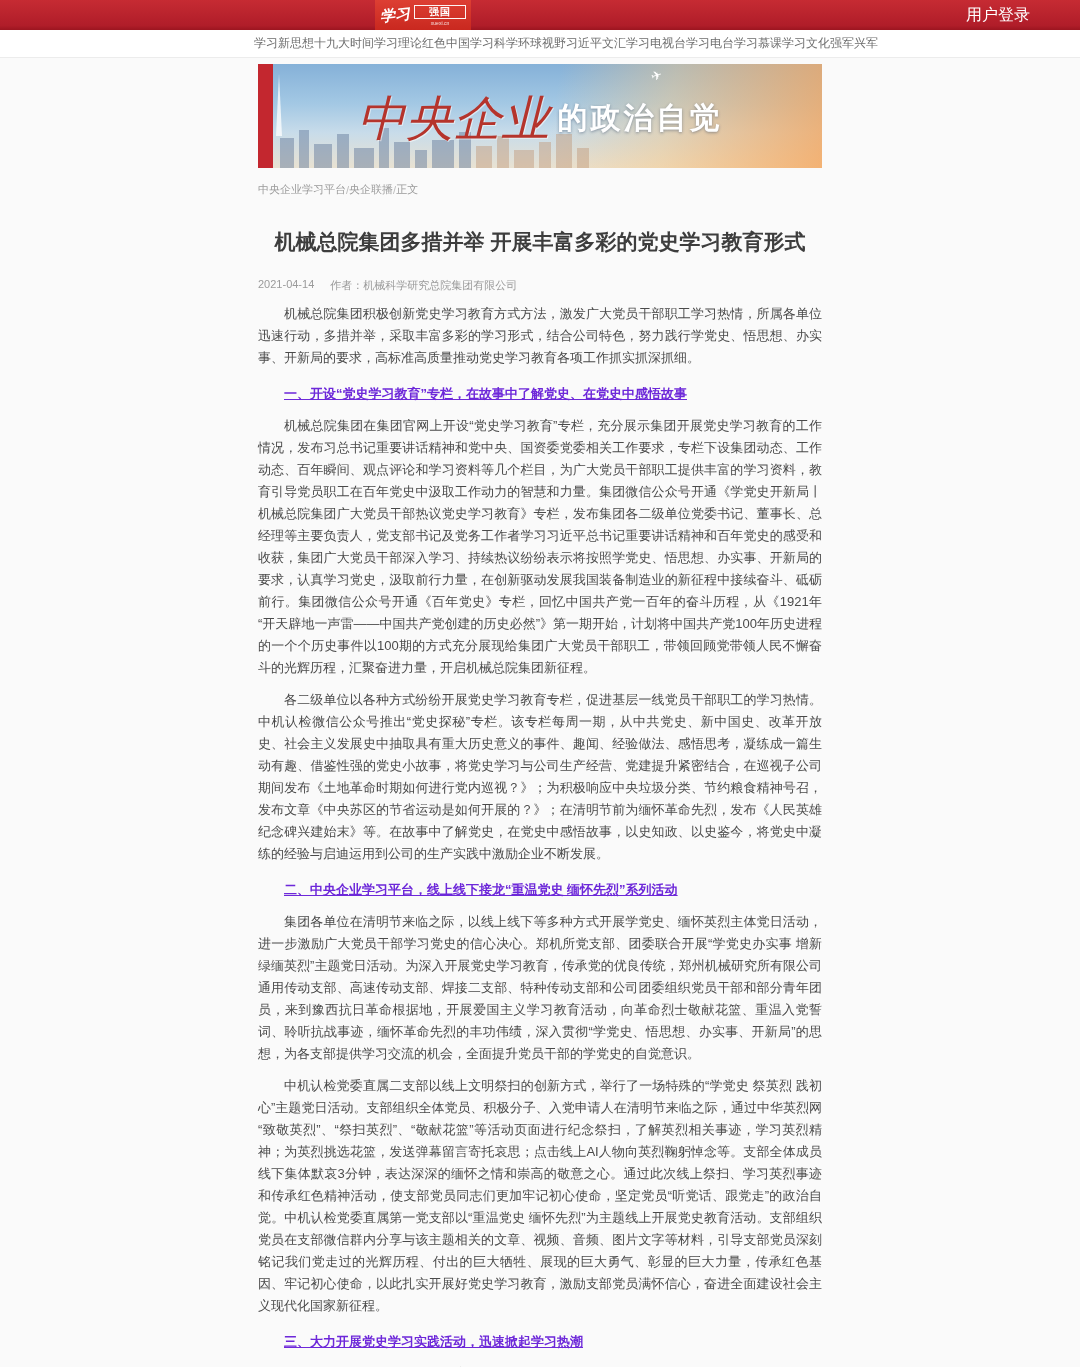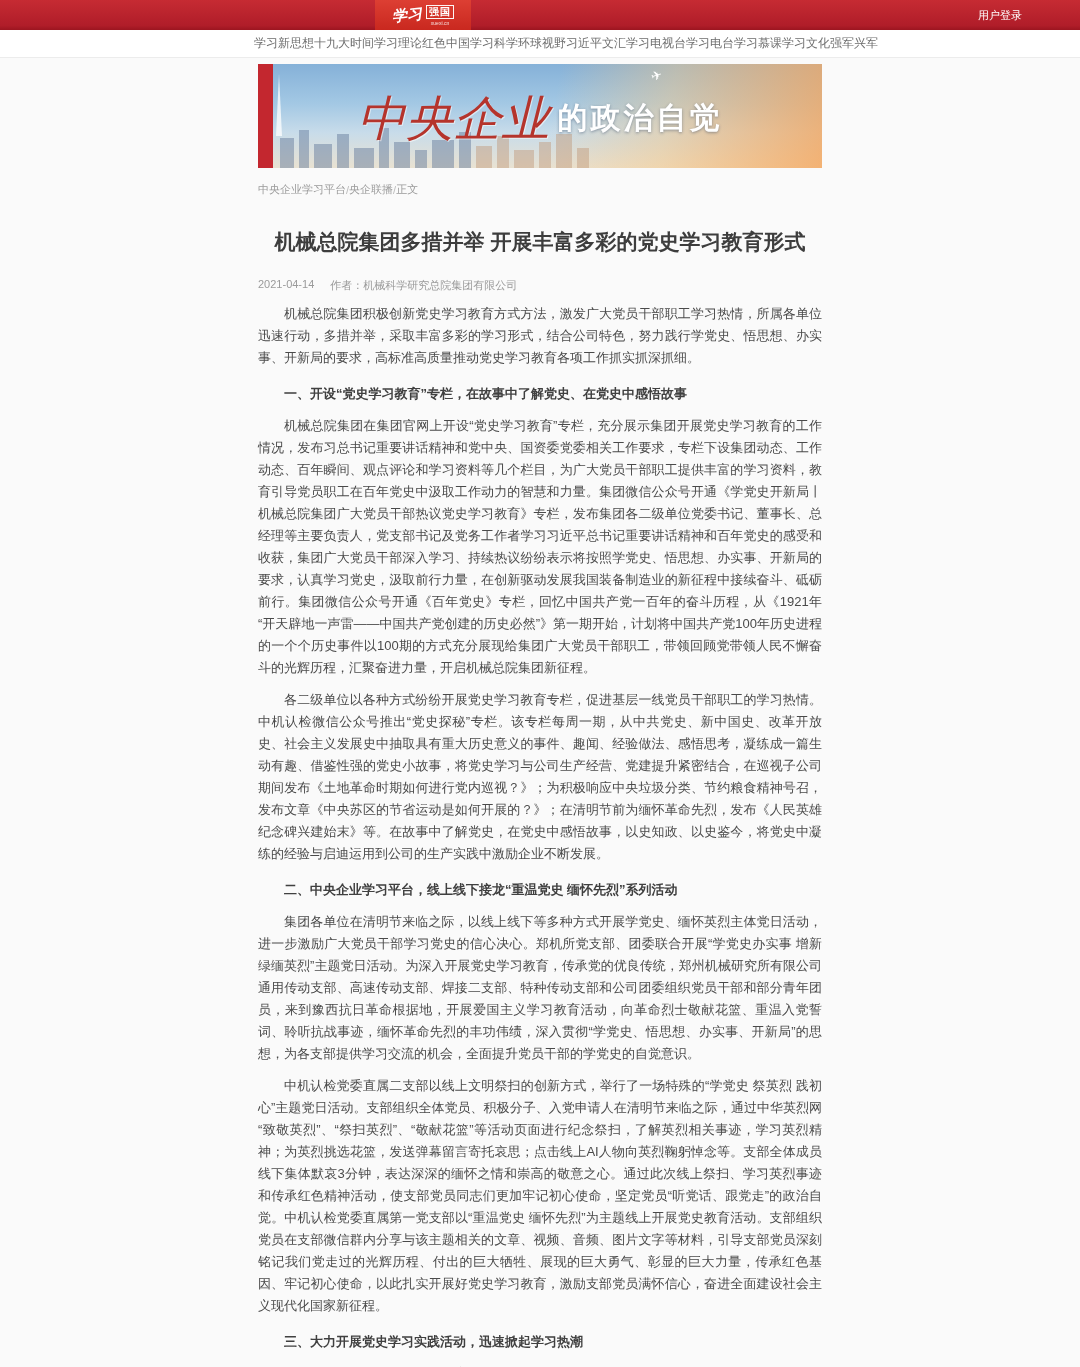--- a/index.html
+++ b/index.html
@@ -21,28 +21,28 @@
     display:flex; align-items:center; justify-content:center; gap:4px;
     cursor:pointer;
   }
   .logo-script {
     color:#fff; font-family:"DejaVu Serif",serif; font-style:italic;
     font-weight:bold; font-size:15px; transform:rotate(-6deg);
   }
   .logo-right { display:flex; flex-direction:column; align-items:center; }
   .logo-box {
     color:#fff; border:1px solid rgba(255,255,255,.95);
-    font-size:10px; font-weight:bold; padding:0 2px; line-height:12px;
+    font-size:10px; font-weight:bold; padding:0 14px; line-height:12px;
     letter-spacing:1px;
   }
   .logo-sub { color:rgba(255,255,255,.85); font-size:5px; line-height:6px; margin-top:1px; }
   .login {
-    position:absolute; right:58px; top:0; height:30px;
+    position:absolute; right:50px; top:0; height:30px;
     display:flex; align-items:center;
-    color:#fff; font-size:11px; cursor:pointer;
+    color:#fff; font-size:16px; cursor:pointer;
   }
   
   .navbar { background:#fff; border-bottom:1px solid #ececec; }
   .nav-inner {
     width:572px; margin:0 auto; height:27px;
     display:flex; align-items:center; justify-content:space-between;
   }
   .nav-item { font-size:12px; color:#6e6e6e; cursor:pointer; white-space:nowrap; }
   
   .banner {
@@ -88,22 +88,22 @@
     text-align:center; font-size:21px; font-weight:bold; color:#3d3d3d;
     line-height:1.4;
   }
   .meta { margin-top:22px; font-size:11px; color:#9a9a9a; display:flex; gap:16px; }
   .body-blocks { margin-top:6px; }
   .body-blocks p {
     font-size:13px; line-height:22px; color:#4a4a4a;
     text-align:justify; text-indent:2em; margin-top:10px;
   }
   .body-blocks h3 {
-    font-size:13px; line-height:22px; color:#404040; font-weight:bold;
-    text-indent:2em; margin-top:14px; margin-bottom:2px;
+    font-size:13px; line-height:22px; color:#6d28d9; font-weight:bold;
+    text-indent:2em; margin-top:14px; margin-bottom:2px;text-decoration:underline;
   }
 </style>
 </head>
 <body>
 
 <header class="topbar">
   <div class="logo">
     <span class="logo-script">学习</span>
     <span class="logo-right">
       <span class="logo-box">强国</span>

